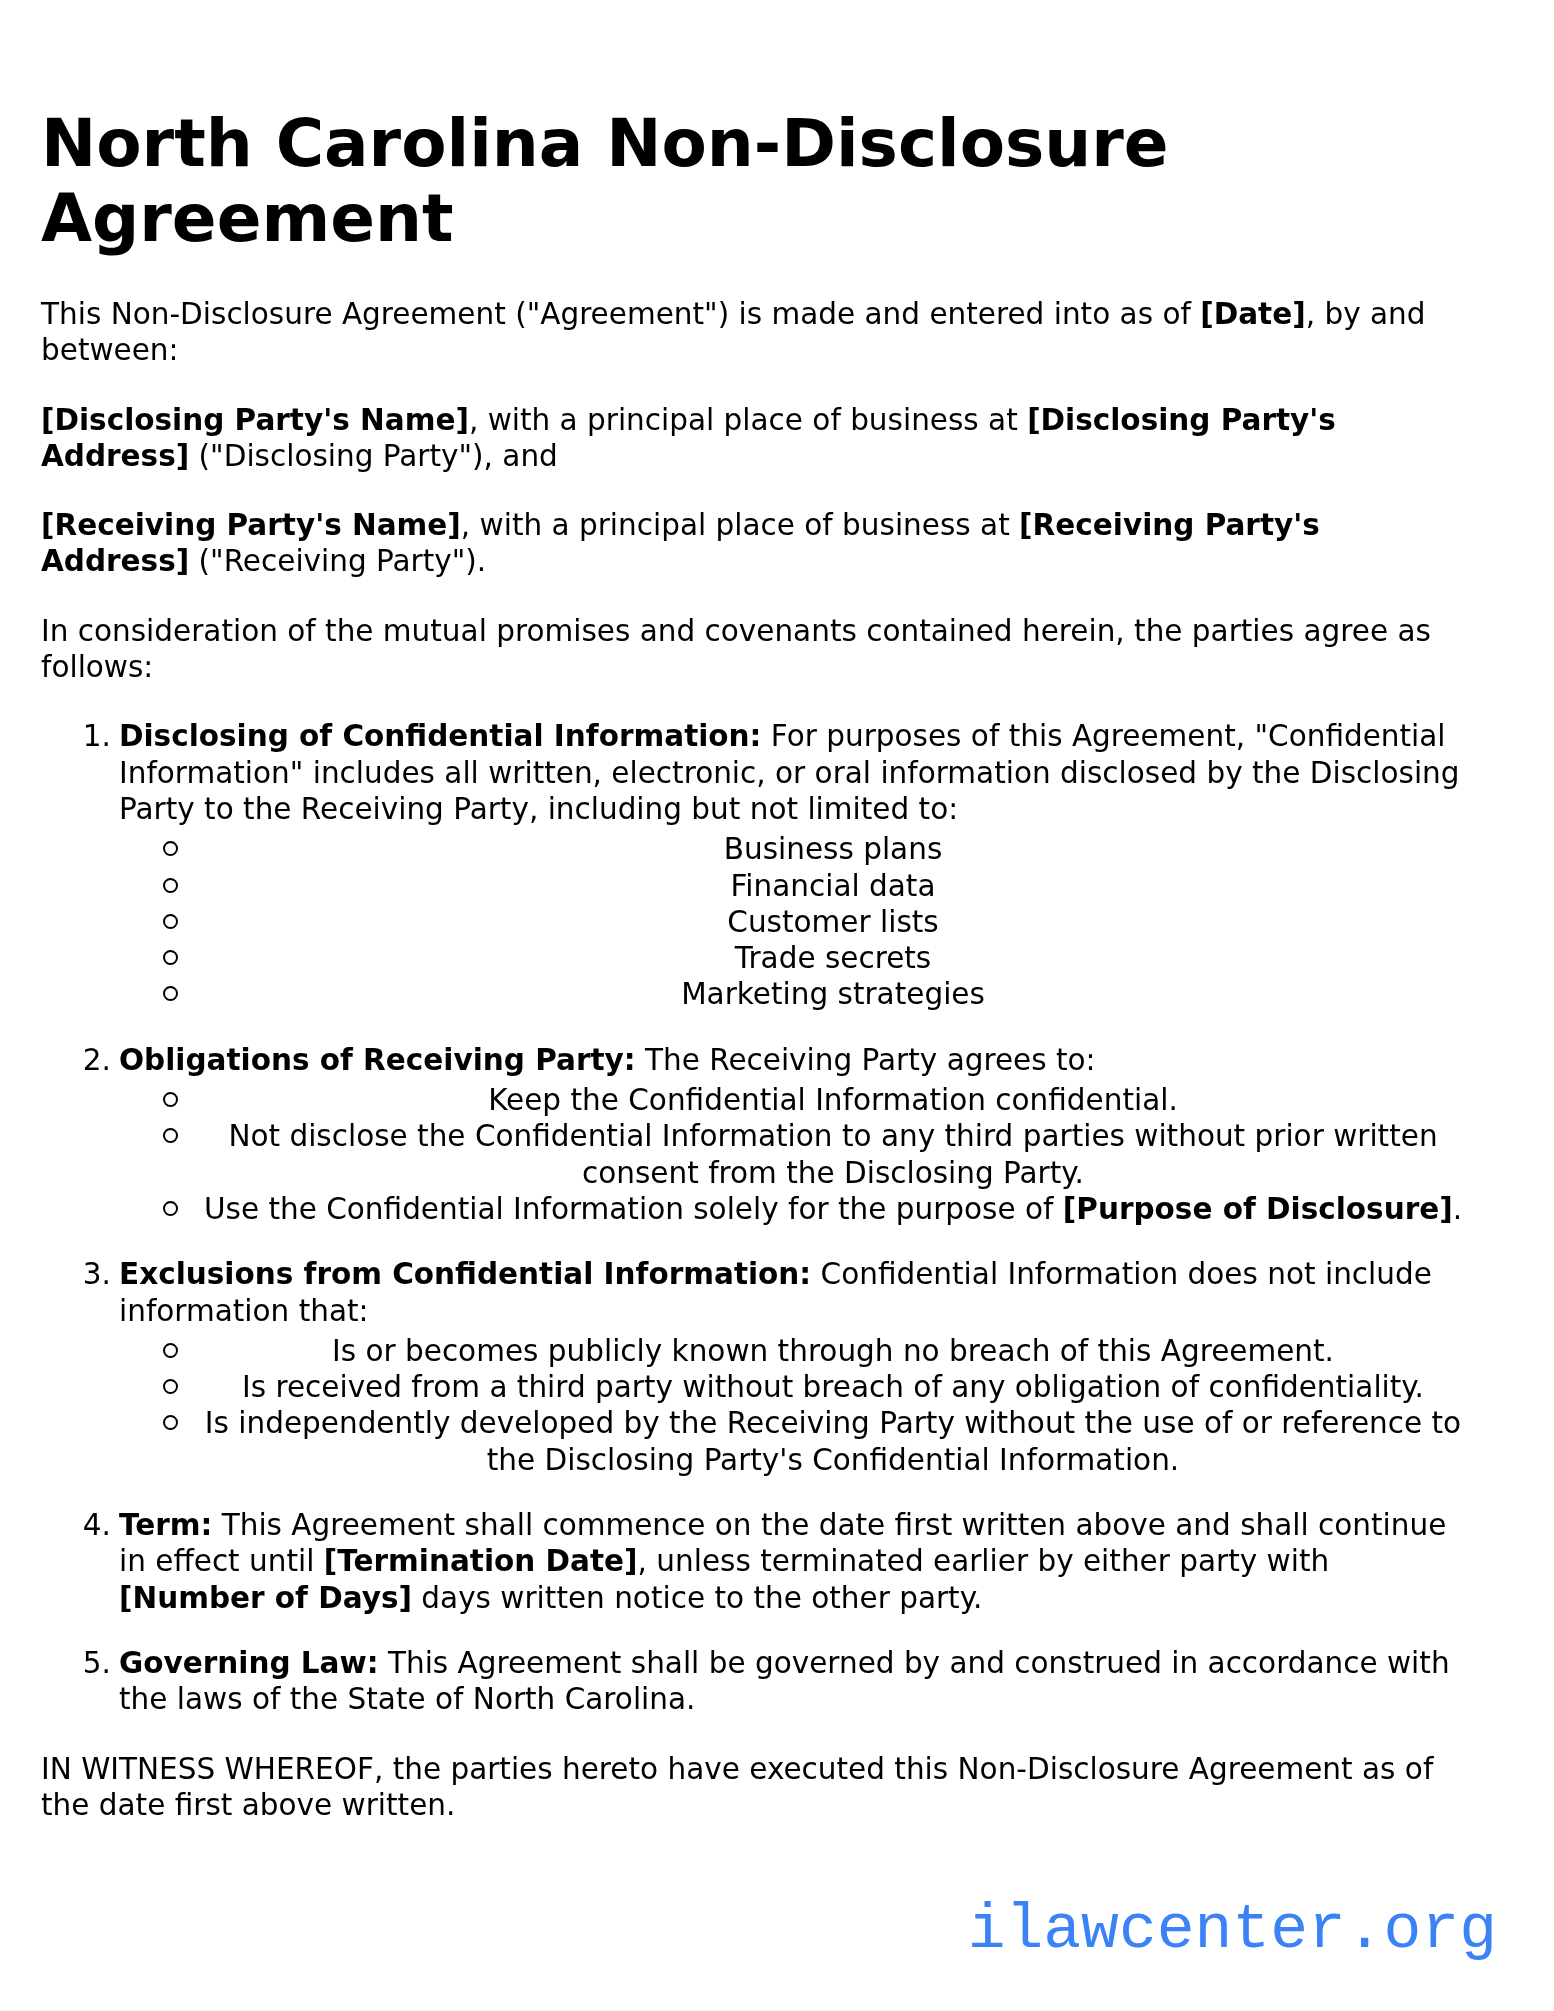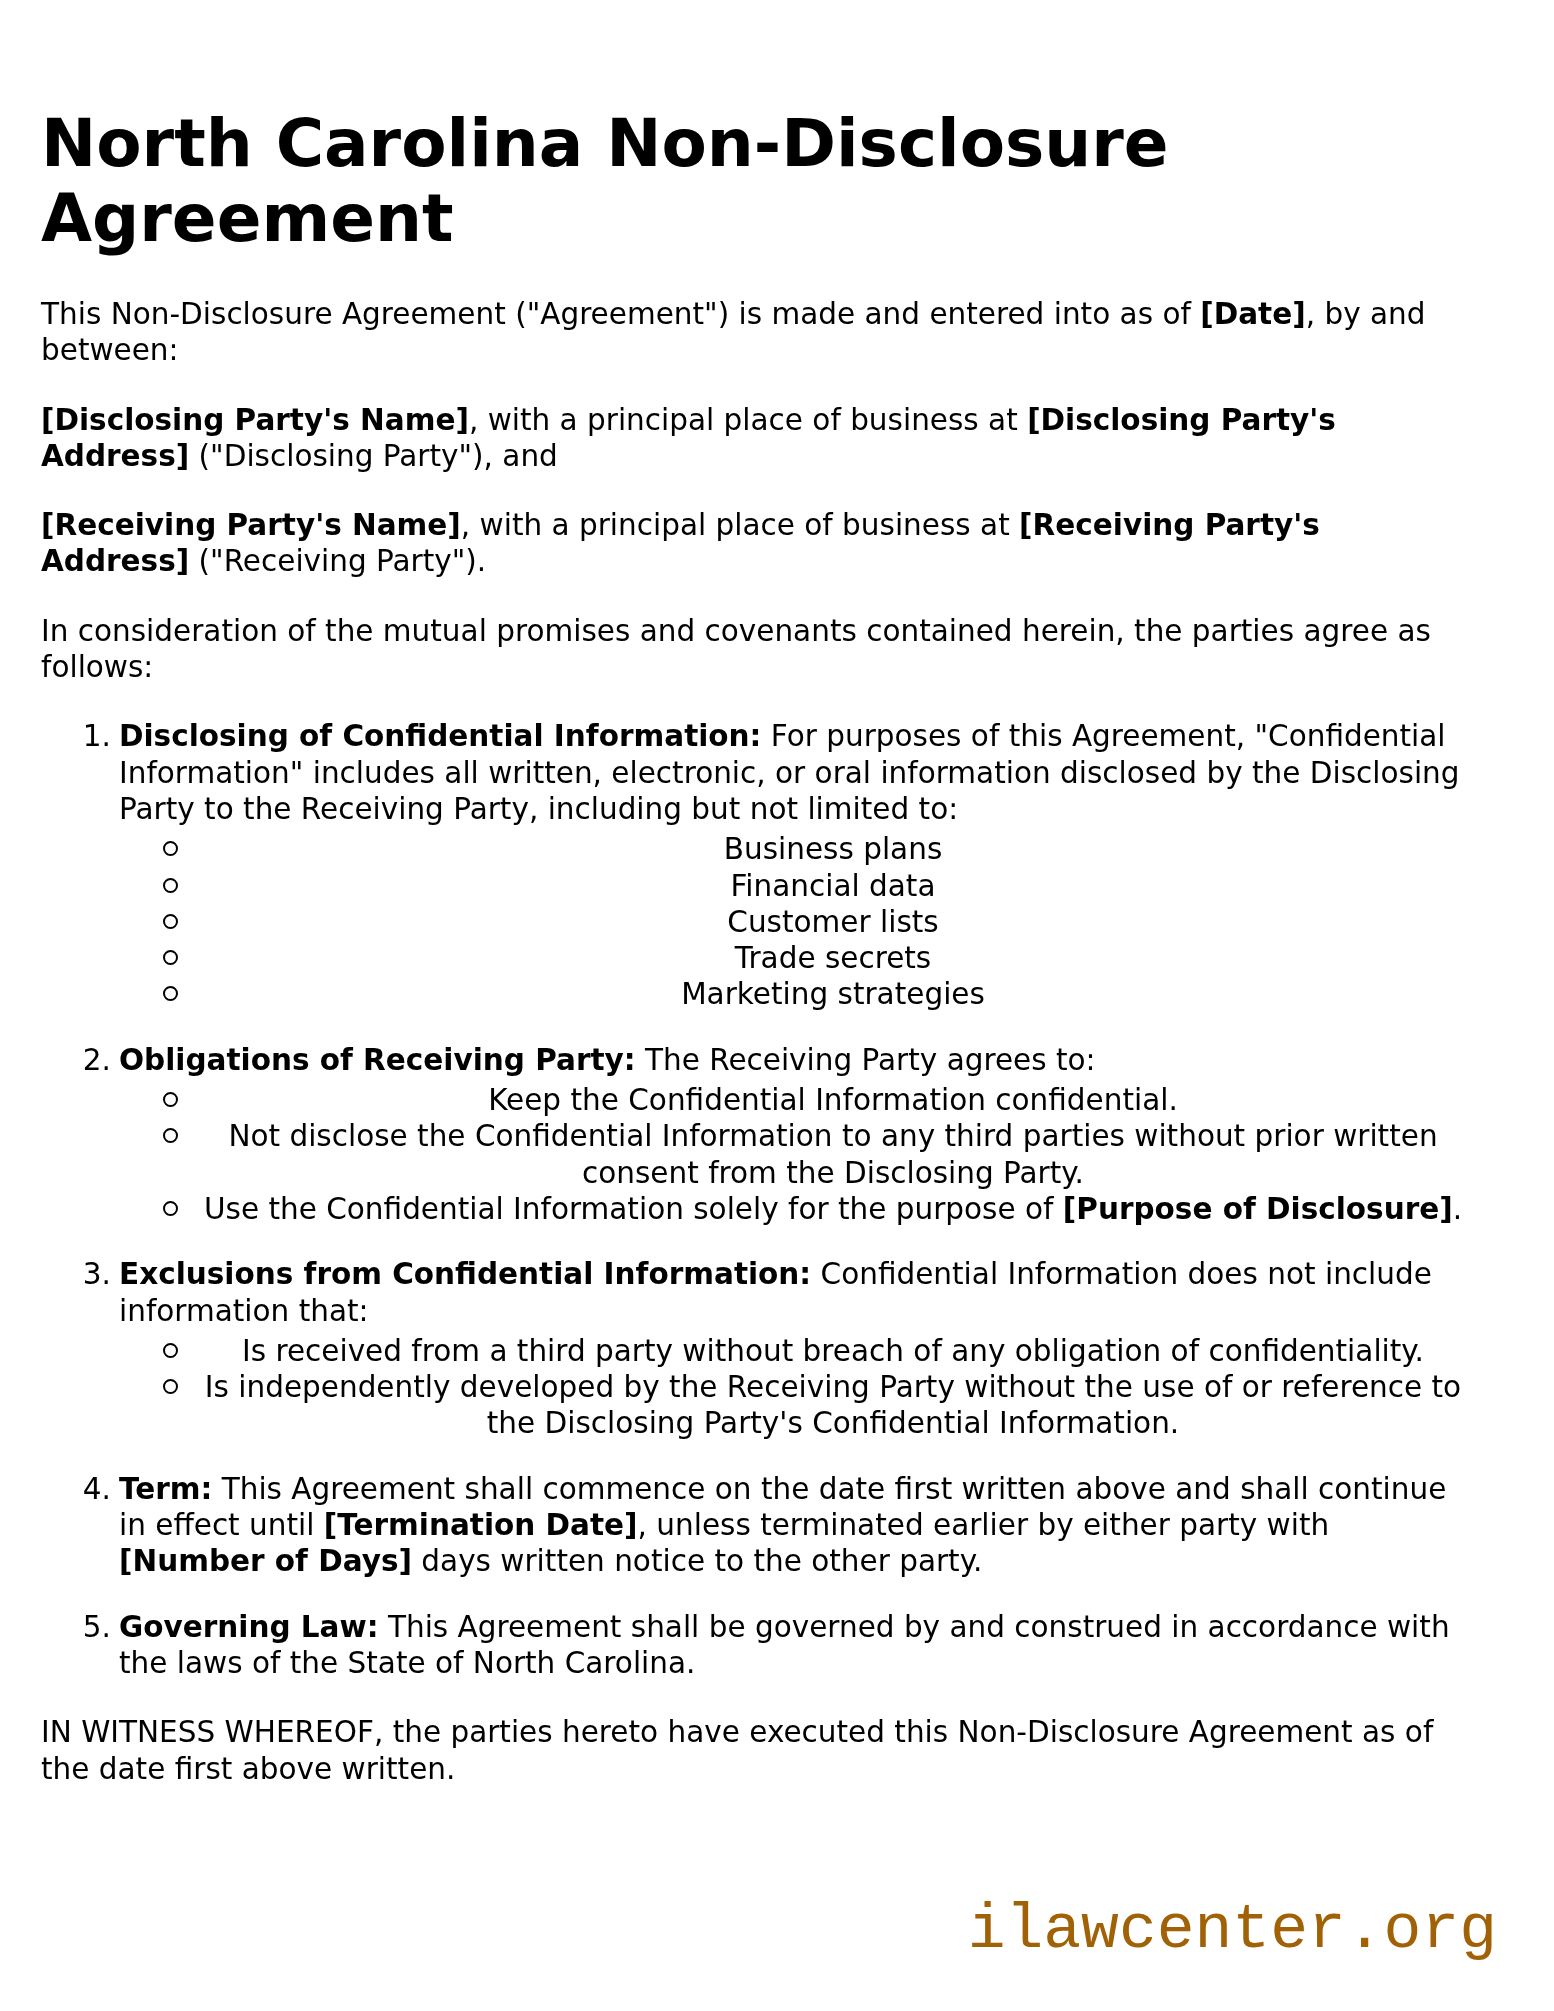--- a/index.html
+++ b/index.html
@@ -75,21 +75,21 @@
     box-sizing: content-box;
   }
   strong { font-weight: bold; }
   .watermark {
     position: absolute;
     top: 1899px;
     right: 57px;
     font-family: "Liberation Mono", monospace;
     font-size: 63px;
     line-height: 1;
-    color: #a16207;
+    color: #3b82f6;
     white-space: nowrap;
   }
 </style>
 </head>
 <body>
 
 <div class="doc">
 
   <h1 class="title">North Carolina Non-Disclosure Agreement</h1>
 
@@ -118,20 +118,21 @@
       <ul class="bullets">
         <li>Keep the Confidential Information confidential.</li>
         <li>Not disclose the Confidential Information to any third parties without prior written consent from the Disclosing Party.</li>
         <li>Use the Confidential Information solely for the purpose of <strong>[Purpose of Disclosure]</strong>.</li>
       </ul>
     </li>
 
     <li>
       <span class="li-text"><strong>Exclusions from Confidential Information:</strong> Confidential Information does not include information that:</span>
       <ul class="bullets">
+        <li>Is or becomes publicly known through no breach of this Agreement.</li>
         <li>Is received from a third party without breach of any obligation of confidentiality.</li>
         <li>Is independently developed by the Receiving Party without the use of or reference to the Disclosing Party's Confidential Information.</li>
       </ul>
     </li>
 
     <li>
       <span class="li-text"><strong>Term:</strong> This Agreement shall commence on the date first written above and shall continue in effect until <strong>[Termination Date]</strong>, unless terminated earlier by either party with <strong>[Number of Days]</strong> days written notice to the other party.</span>
     </li>
 
     <li>

